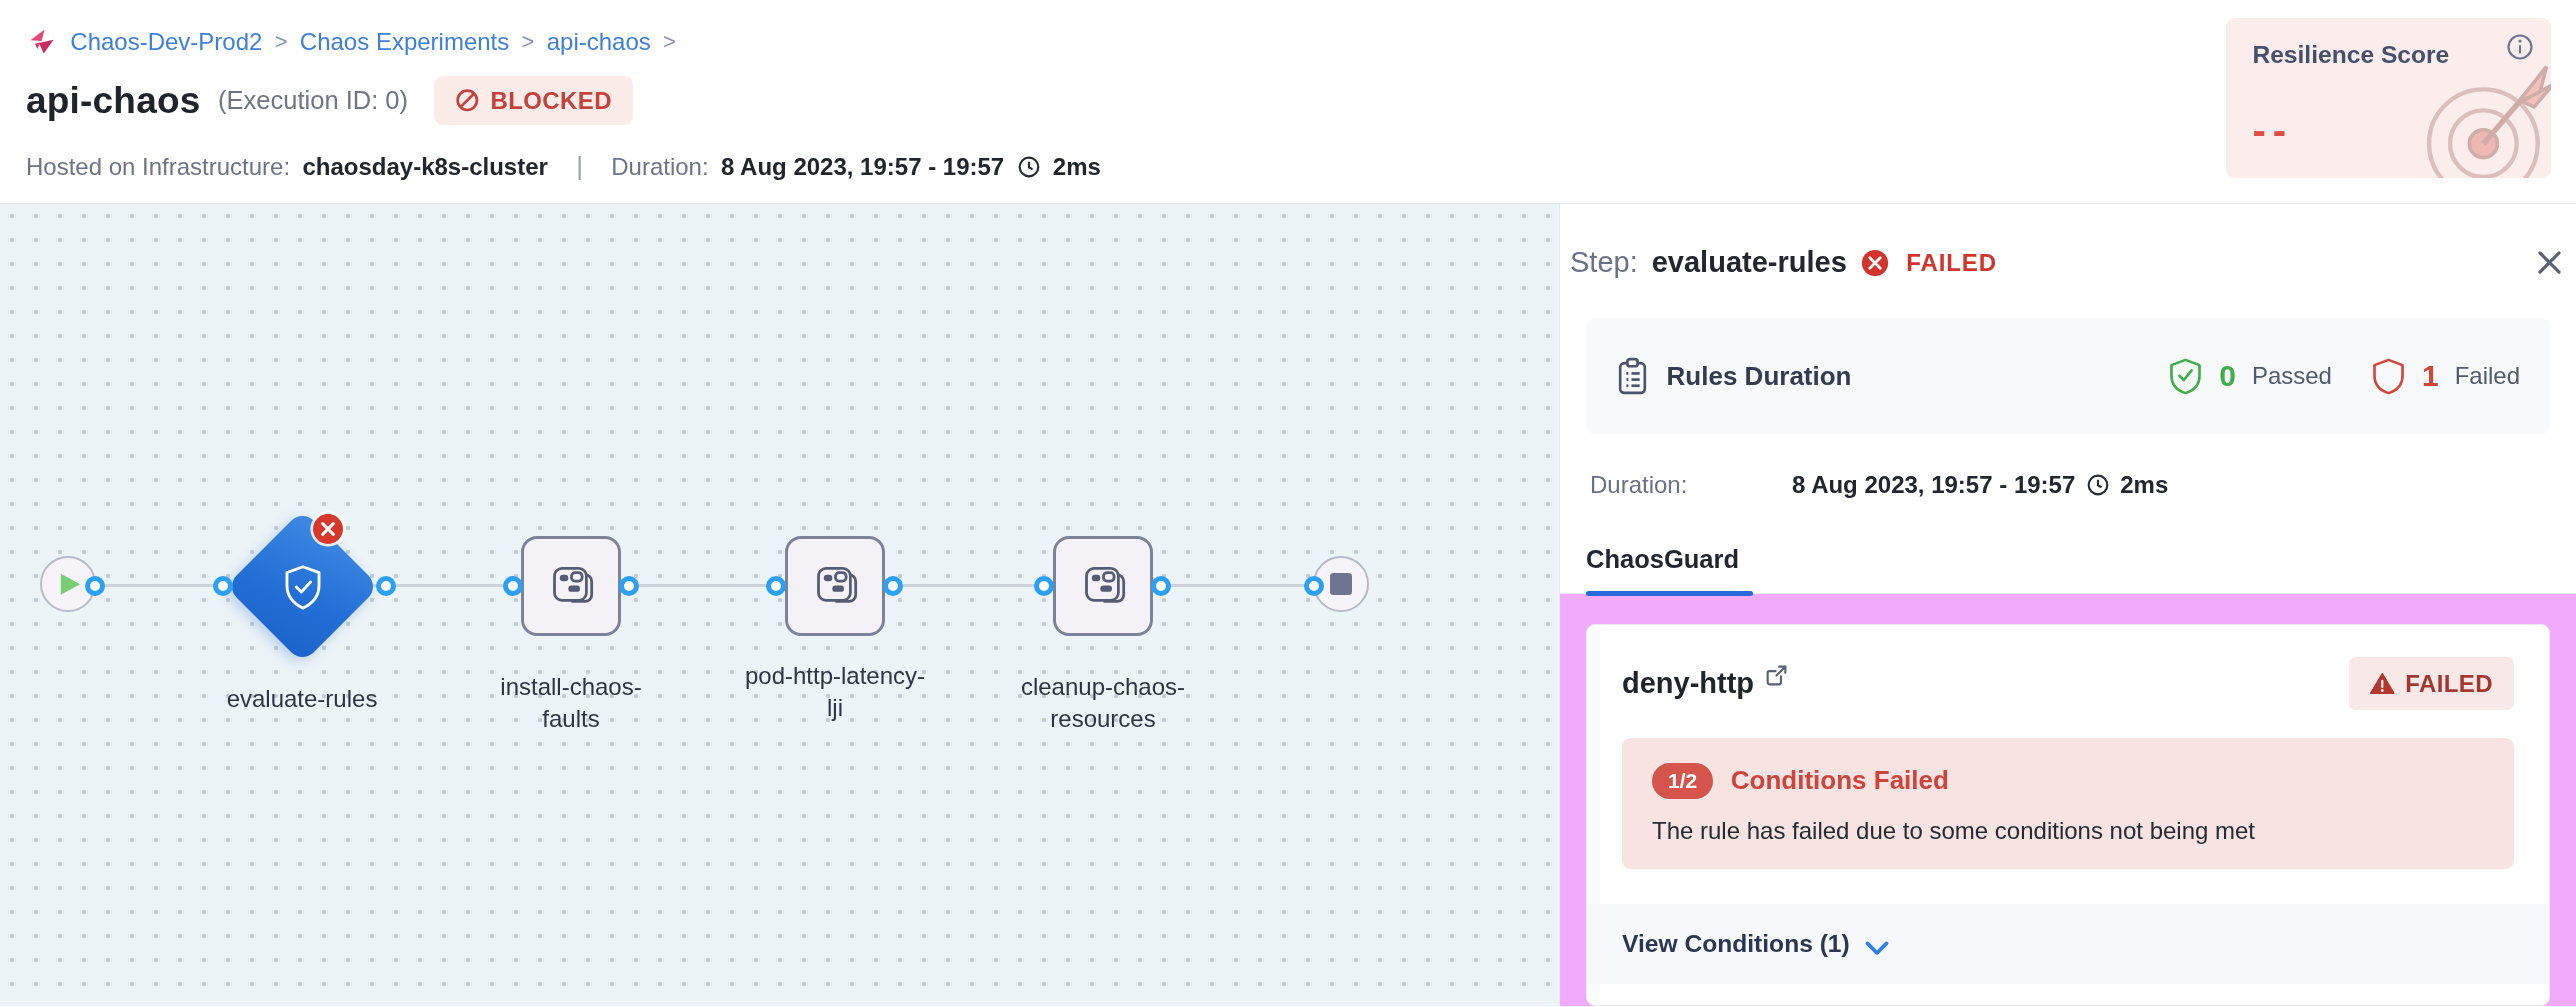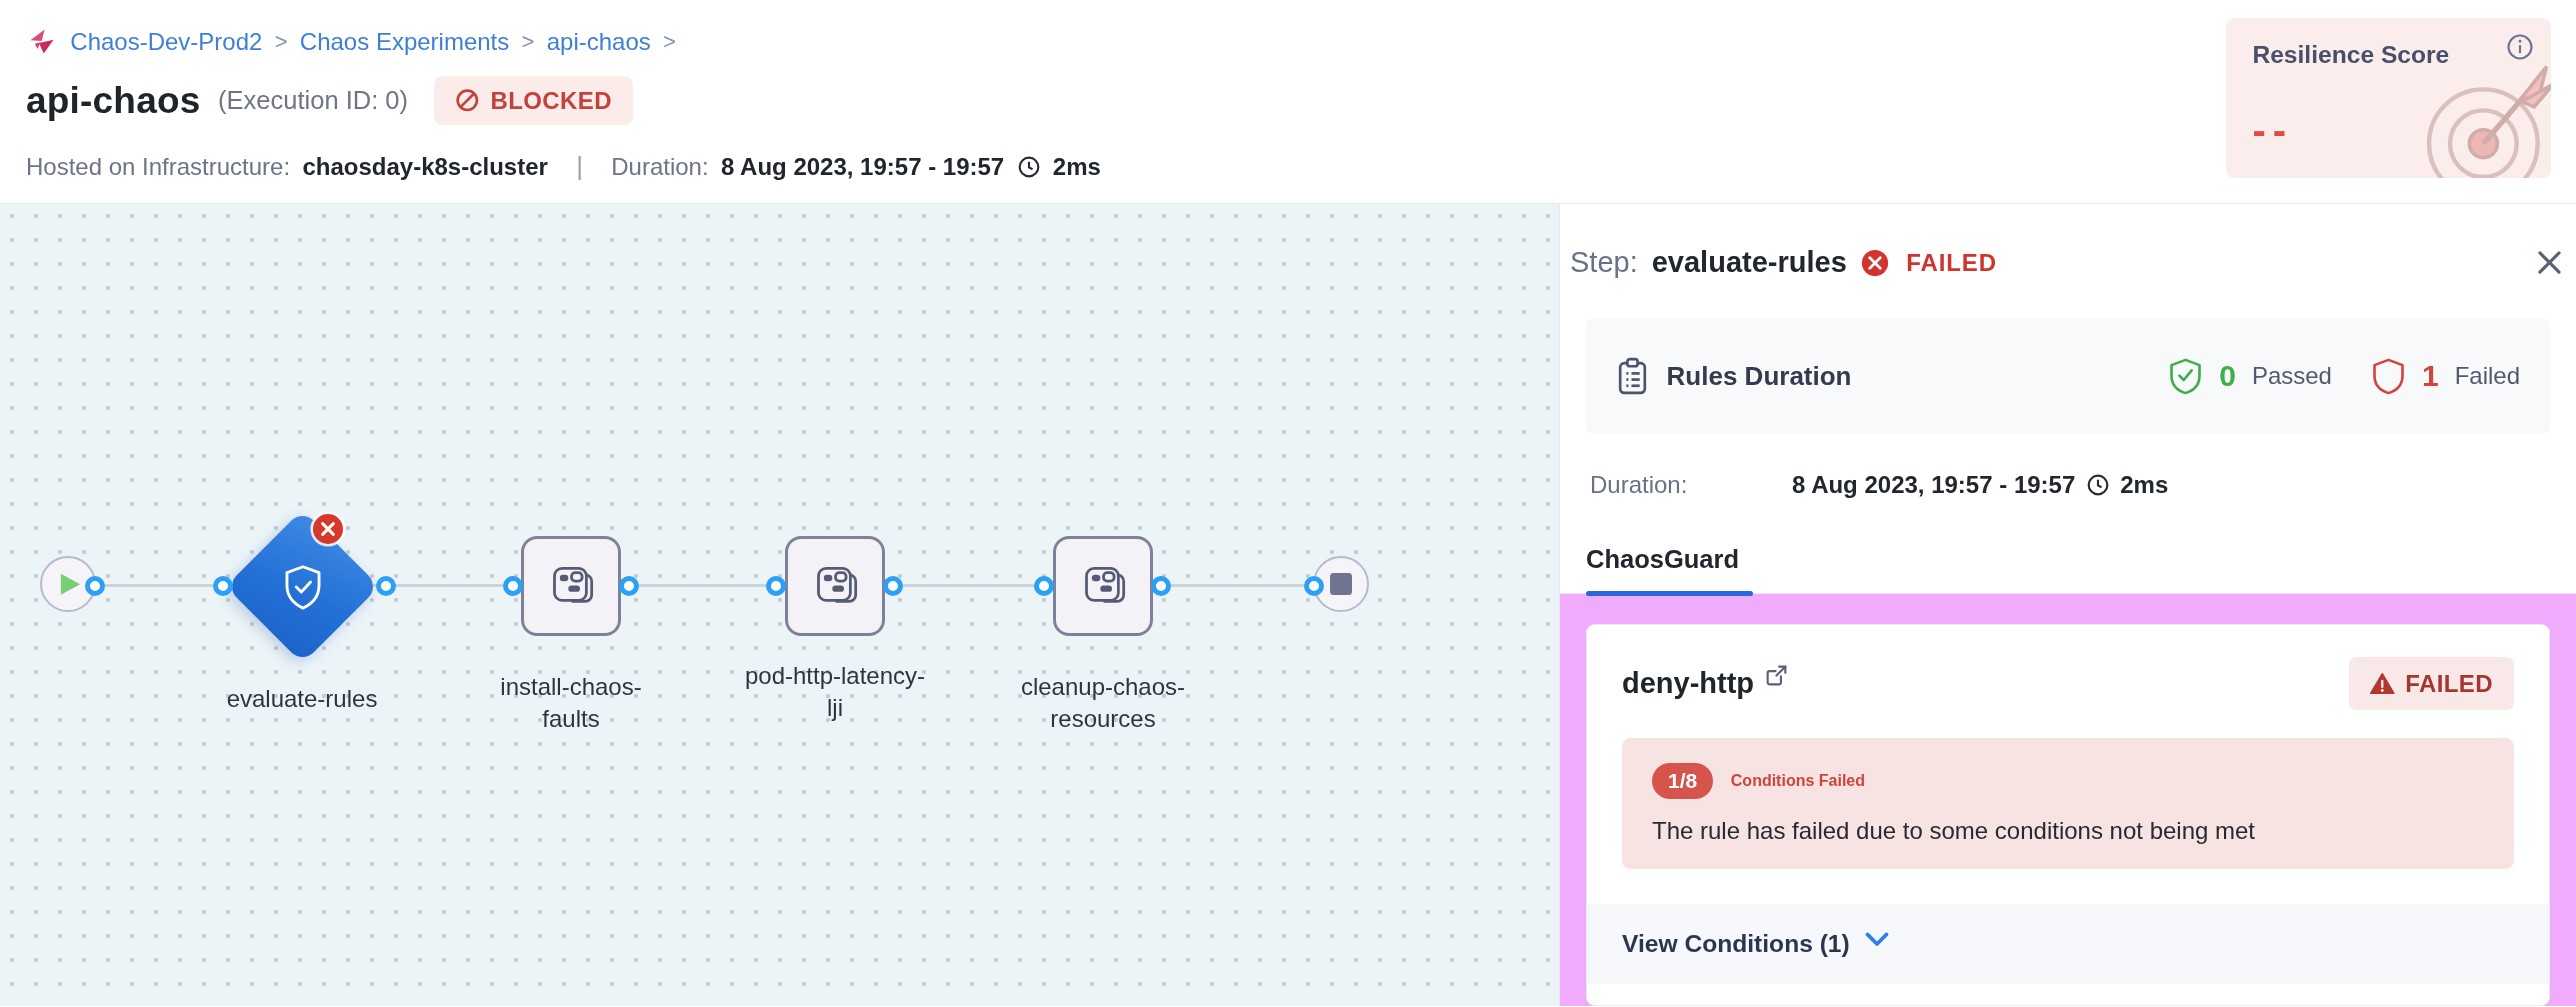--- a/index.html
+++ b/index.html
@@ -99,25 +99,25 @@
   .rule-name { font-size:29px; font-weight:bold; color:#20252c; }
   .ext-link { margin-left:10.5px; position:relative; top:-7px; cursor:pointer; }
   .rule-badge { margin-left:auto; display:flex; align-items:center; gap:10.5px;
                 background:#f8e9e8; border-radius:7px; padding:12.3px 21px;
                 color:#a33830; font-weight:bold; font-size:24px; letter-spacing:0.4px; }
 
   .alert { margin:23px 35px 0 35px; background:#f7e4e2; border-radius:8.8px; padding:24.6px 30px; }
   .alert-top { display:flex; align-items:center; gap:17.6px; }
   .pill { background:#d5544b; color:#fff; font-weight:bold; font-size:21px;
           border-radius:878px; padding:6.2px 16px; }
-  .alert-title { color:#ce443b; font-weight:bold; font-size:16px; }
+  .alert-title { color:#ce443b; font-weight:bold; font-size:26px; }
   .alert-msg { margin-top:17.6px; font-size:24px; color:#262b33; }
 
   .rule-foot { margin-top:35px; background:#f6f8fb; padding:26px 35px; display:flex;
-               align-items:flex-start; gap:14px; cursor:pointer; }
+               align-items:flex-end; gap:14px; cursor:pointer; }
   .rule-foot-label { font-size:24.6px; font-weight:bold; color:#2b3750; }
 </style>
 </head>
 <body>
 
 <div class="hdr">
 
   <div class="crumbs">
     <span style="display:flex;">
       <svg width="32" height="32" viewBox="0 0 36 36">
@@ -365,21 +365,21 @@
                 <line x1="14" y1="10" x2="14" y2="17" stroke="#f8e9e8" stroke-width="2.6" stroke-linecap="round"></line>
                 <circle cx="14" cy="21" r="1.6" fill="#f8e9e8"></circle>
               </svg>
             </span>
             <span>FAILED</span>
           </span>
         </div>
 
         <div class="alert">
           <div class="alert-top">
-            <span class="pill">1/8</span>
+            <span class="pill">1/2</span>
             <span class="alert-title">Conditions Failed</span>
           </div>
           <div class="alert-msg">The rule has failed due to some conditions not being met</div>
         </div>
 
         <div class="rule-foot">
           <span class="rule-foot-label">View Conditions (1)</span>
           <span style="display:flex;">
             <svg width="26" height="19.3" viewBox="0 0 30 22" fill="none" stroke="#2f80ea" stroke-width="4.4" stroke-linecap="round" stroke-linejoin="round">
               <polyline points="4,5 15,16 26,5"></polyline>

